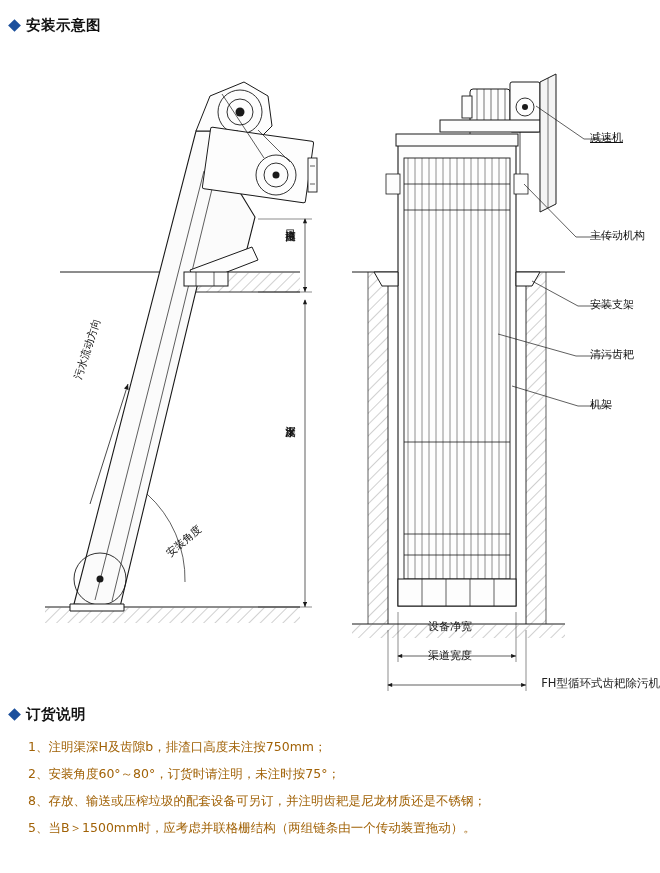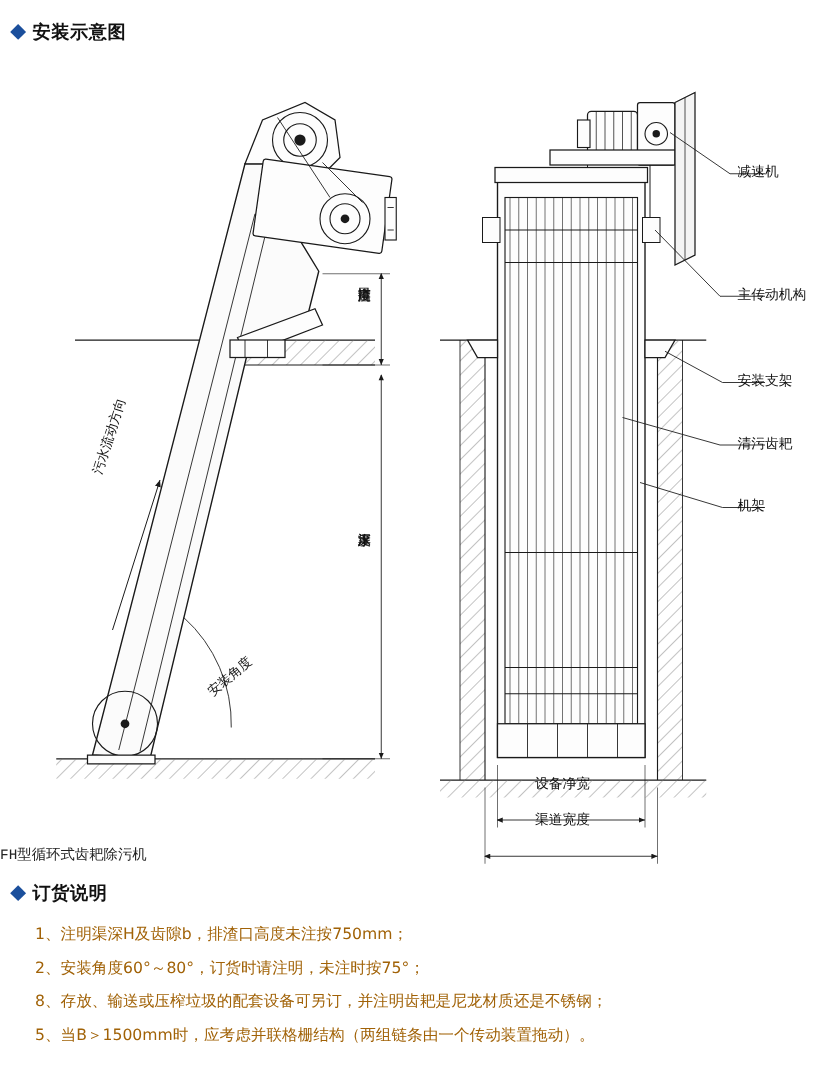--- a/index.html
+++ b/index.html
@@ -51,24 +51,23 @@
     height: 660px;
   }
   #drawing svg { display: block; }
 
   
   #caption {
     position: absolute;
     left: 0;
     top: 676px;
     width: 660px;
-    text-align: left;
+    text-align: right;
     font-size: 11.5px;
     color: #222;
-    font-family: Liberation Mono, monospace;
   }
 
   
   .callout {
     position: absolute;
     font-size: 11px;
     color: #111;
     white-space: nowrap;
   }
 
@@ -272,21 +271,21 @@
           <line x1="498" y1="300" x2="576" y2="322"></line>
           <line x1="576" y1="322" x2="612" y2="322"></line>
 
           <line x1="512" y1="352" x2="578" y2="372"></line>
           <line x1="578" y1="372" x2="612" y2="372"></line>
         </g>
       </g>
     </svg>
   </div>
 
-  <div class="callout" style="left:590px; top:130px;">
+  <div class="callout" style="left:590px; top:130px;text-decoration:underline;">
     <span>减速机</span>
   </div>
   <div class="callout" style="left:590px; top:228px;">
     <span>主传动机构</span>
   </div>
   <div class="callout" style="left:590px; top:297px;">
     <span>安装支架</span>
   </div>
   <div class="callout" style="left:590px; top:347px;text-align:center;">
     <span>清污齿耙</span>

